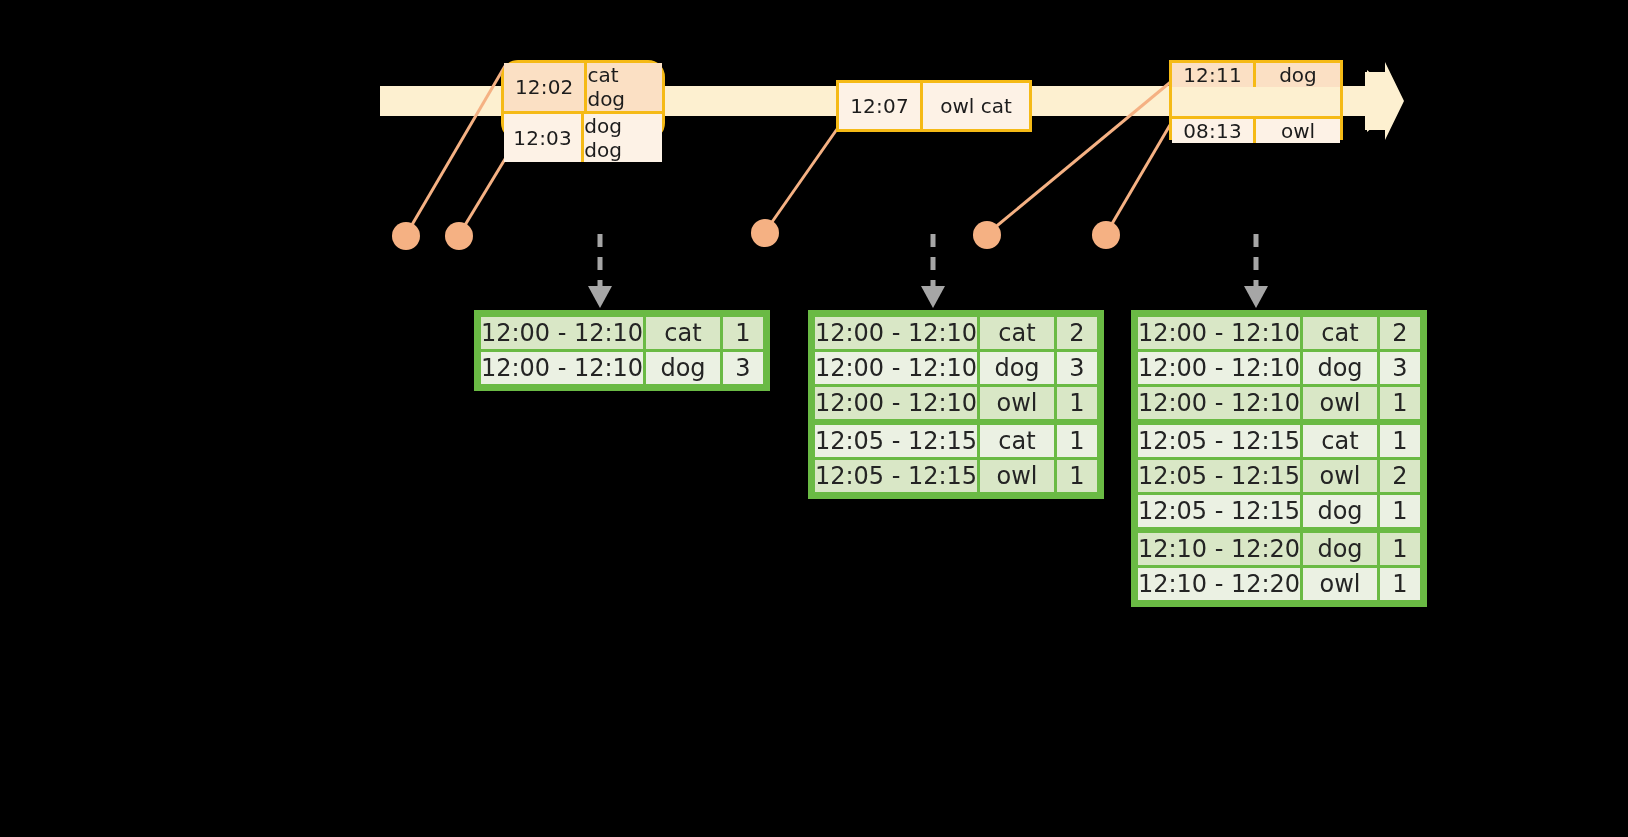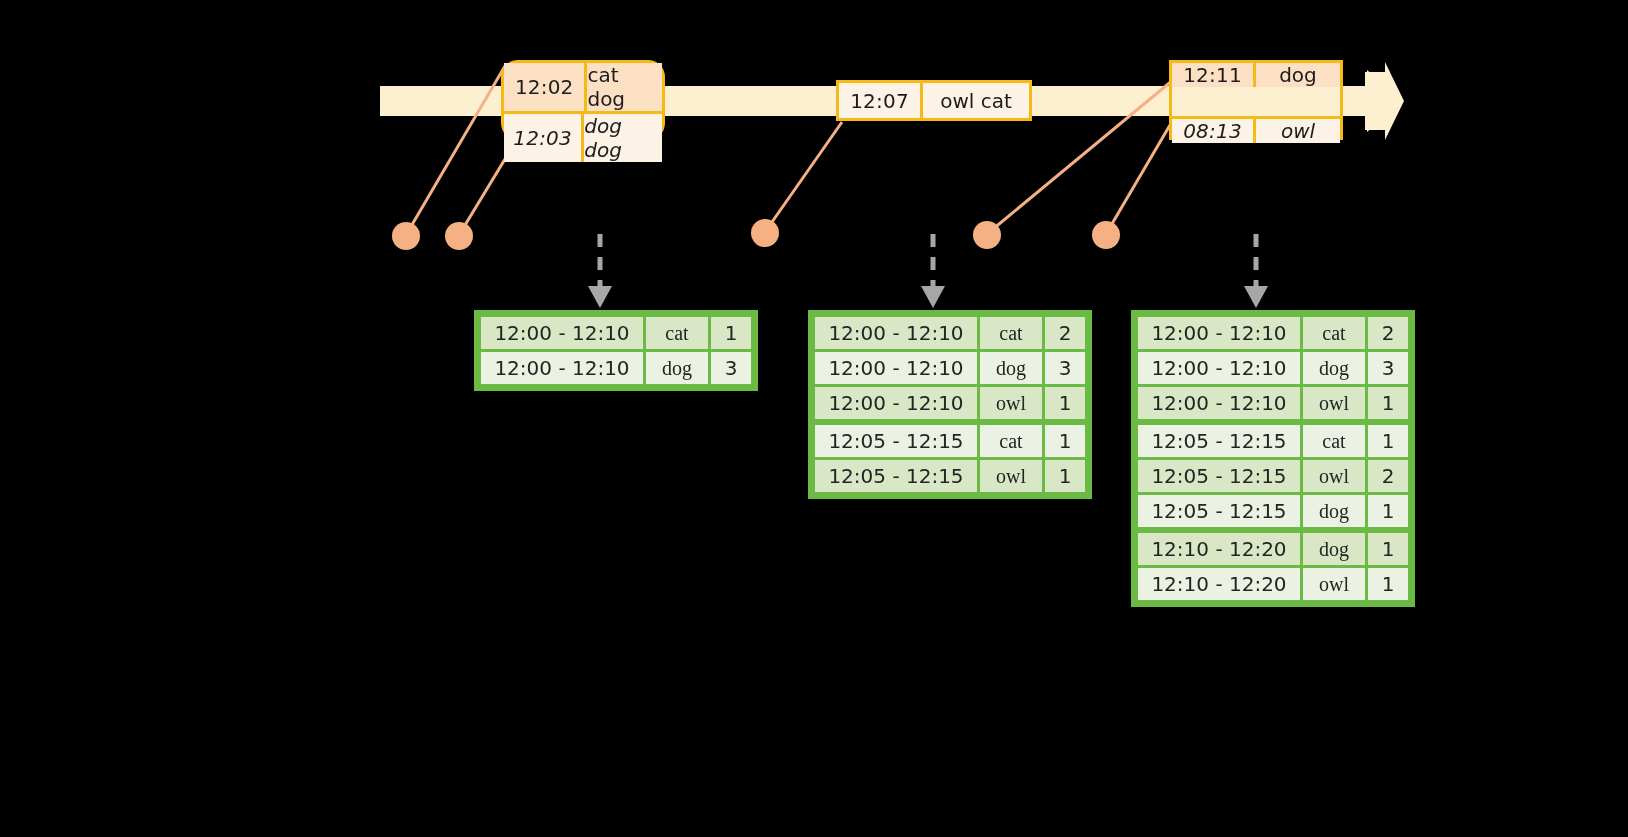--- a/index.html
+++ b/index.html
@@ -45,21 +45,21 @@
     flex-direction: column;
     background: #fdf0d0;
   }
   .evt-row {
     display: flex;
     flex: 1 1 auto;
     box-sizing: border-box;
   }
   .evt-row.shade-a { background: #fbe0c4; }
   .evt-row.shade-b { background: #fdf2e6; }
-  .evt-row + .evt-row { border-top: 3px solid #f5ba16; font-style: italic; }
+  .evt-row + .evt-row { border-top: 3px solid #f5ba16; }
   .evt-time {
     width: 84px;
     box-sizing: border-box;
     border-right: 3px solid #f5ba16;
     display: flex;
     align-items: center;
     justify-content: center;
     color: #1c1c1c;
     font-size: 20px;
     letter-spacing: .2px;
@@ -88,28 +88,28 @@
     display: flex;
     gap: 3px;
     height: 32px;
   }
   .grow.sep { margin-top: 3px; }
   .gcell {
     display: flex;
     align-items: center;
     justify-content: center;
     color: #242424;
-    font-size: 20px;
+    font-size: 24px;
     box-sizing: border-box;
     white-space: nowrap;
   }
   .grow.tone-a .gcell { background: #d9e7c6; }
   .grow.tone-b .gcell { background: #ebf1e3; }
   .gcell.c-window { width: 162px; }
-  .gcell.c-word   { width: 62px; font-family: Liberation Serif, serif; }
+  .gcell.c-word   { width: 74px; }
   .gcell.c-count  { width: 40px; }
 </style>
 </head>
 <body>
 
 <div id="stage">
 
   <div class="timeline-bar" style="left:380px; top:86px; width:987px;"></div>
   <svg id="wires">
 
@@ -146,21 +146,21 @@
     <div class="evt-row shade-a">
       <div class="evt-time">12:02</div>
       <div class="evt-words">cat dog</div>
     </div>
     <div class="evt-row shade-b">
       <div class="evt-time">12:03</div>
       <div class="evt-words">dog dog</div>
     </div>
   </div>
 
-  <div class="evt-box" style="left:836px; top:80px; width:196px; height:41px;">
+  <div class="evt-box" style="left:836px; top:80px; width:196px; height:52px;">
     <div class="evt-row shade-b">
       <div class="evt-time">12:07</div>
       <div class="evt-words">owl cat</div>
     </div>
   </div>
 
   <div class="evt-box" style="left:1169px; top:60px; width:174px; height:80px;gap:29px;">
     <div class="evt-row shade-a">
       <div class="evt-time">12:11</div>
       <div class="evt-words">dog</div>

